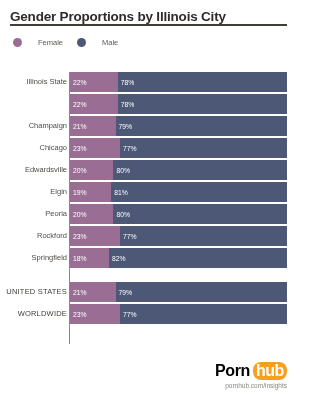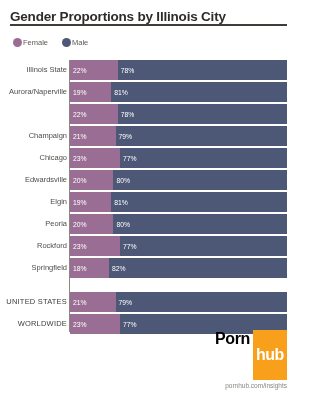--- a/index.html
+++ b/index.html
@@ -43,39 +43,39 @@
     position: absolute;
     left: 13px;
     top: 38px;
     display: flex;
     align-items: center;
     gap: 6px;
   }
   .legend-item {
     display: flex;
     align-items: center;
-    gap: 1px;
+    gap: 16px;
     margin-right: 8px;
   }
   .legend-dot {
     width: 9px;
     height: 9px;
     border-radius: 50%;
     display: inline-block;
   }
   .legend-label {
     font-size: 7.5px;
     color: #5d5a55;
   }
 
   
   .chart {
     position: absolute;
     left: 0;
-    top: 60px;
+    top: 72px;
     width: 300px;
   }
   .axis-line {
     position: absolute;
     left: 69px;
     top: 0px;
     width: 1px;
     height: 272px;
     background: #8c8880;
   }
@@ -141,23 +141,23 @@
     font-size: 16px;
     font-weight: bold;
     letter-spacing: -0.4px;
   }
   .logo-porn {
     color: #000000;
   }
   .logo-hub {
     background: #f8a01b;
     color: #ffffff;
-    padding: 16px 3px;
+    padding: 0 3px;
     margin-left: 3px;
-    border-radius: 0;
+    border-radius: 8px;
   }
   .footer-url {
     font-size: 6.5px;
     color: #8a8680;
     margin-top: 2px;
   }
 </style>
 </head>
 <body>
 
@@ -186,31 +186,20 @@
           <div class="bar">
             <div class="seg" style="background: rgb(154, 110, 148); width: 22%;">
               <span class="seg-val">22%</span>
             </div>
             <div class="seg" style="background: rgb(77, 87, 118); width: 78%;">
               <span class="seg-val">78%</span>
             </div>
           </div>
         </div>
         <div class="row">
-          <div class="row-label">Aurora/Naperville</div>
-          <div class="bar">
-            <div class="seg" style="background: rgb(154, 110, 148); width: 19%;">
-              <span class="seg-val">19%</span>
-            </div>
-            <div class="seg" style="background: rgb(77, 87, 118); width: 81%;">
-              <span class="seg-val">81%</span>
-            </div>
-          </div>
-        </div>
-        <div class="row">
           <div class="bar">
             <div class="seg" style="background: rgb(154, 110, 148); width: 22%;">
               <span class="seg-val">22%</span>
             </div>
             <div class="seg" style="background: rgb(77, 87, 118); width: 78%;">
               <span class="seg-val">78%</span>
             </div>
           </div>
         </div>
         <div class="row">

